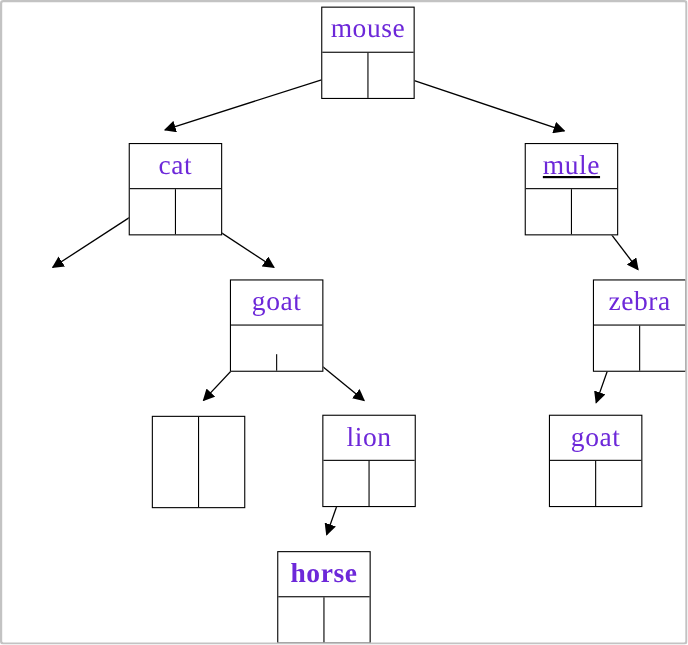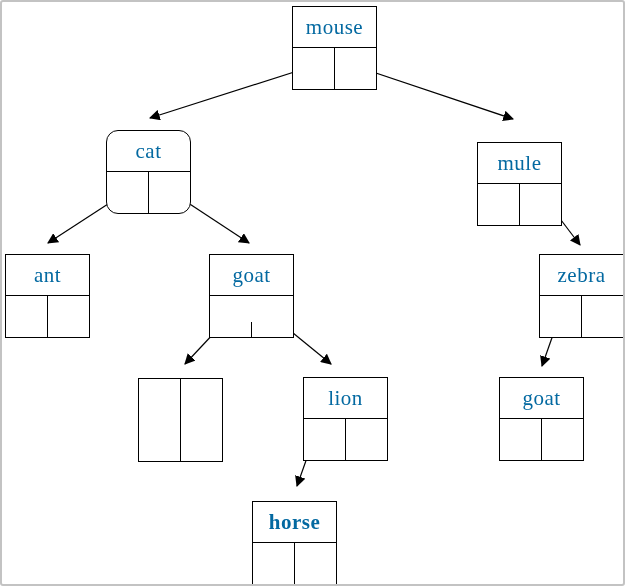--- a/index.html
+++ b/index.html
@@ -38,40 +38,40 @@
     display: flex;
     flex-direction: column;
   }
   .node-label {
     box-sizing: border-box;
     height: 41px;
     border-bottom: 1.5px solid #000000;
     display: flex;
     align-items: center;
     justify-content: center;
-    font-size: 21px;
-    color: #0369a1;
+    font-size: 25px;
+    color: #6d28d9;
     letter-spacing: 0.5px;
     text-align: right;
   }
   .node-cells {
     flex: 1;
     display: flex;
   }
   .cell { flex: 1; }
   .cell-left { border-right: 1.5px solid #000000; }
 
   #node-mouse { left: 290px; top: 4px; }
-  #node-cat   { left: 104px; top: 128px; border-radius: 12px; }
-  #node-mule  { left: 475px; top: 140px; }
+  #node-cat   { left: 115px; top: 128px; }
+  #node-mule  { left: 475px; top: 128px; text-decoration: underline; }
   #node-ant   { left: 3px;   top: 252px; }
   #node-goat  { left: 207px; top: 252px; gap: 26px; }
   #node-zebra { left: 537px; top: 252px; }
   #node-dog   { left: 136px; top: 376px; }
-  #node-lion  { left: 291px; top: 375px; margin-left: 10px; }
+  #node-lion  { left: 291px; top: 375px; }
   #node-tiger { left: 497px; top: 375px; }
   #node-horse { left: 250px; top: 499px; font-weight: bold; }
 </style>
 </head>
 <body>
 
 <div class="canvas">
 
   <svg class="edges" width="625" height="586" viewBox="0 0 625 586" xmlns="http://www.w3.org/2000/svg">
     <defs>
@@ -107,27 +107,20 @@
   </div>
 
   <div class="node" id="node-mule">
     <div class="node-label">mule</div>
     <div class="node-cells">
       <div class="cell cell-left"></div>
       <div class="cell"></div>
     </div>
   </div>
 
-  <div class="node" id="node-ant">
-    <div class="node-label">ant</div>
-    <div class="node-cells">
-      <div class="cell cell-left"></div>
-      <div class="cell"></div>
-    </div>
-  </div>
 
   <div class="node" id="node-goat">
     <div class="node-label">goat</div>
     <div class="node-cells">
       <div class="cell cell-left"></div>
       <div class="cell"></div>
     </div>
   </div>
 
   <div class="node" id="node-zebra">

